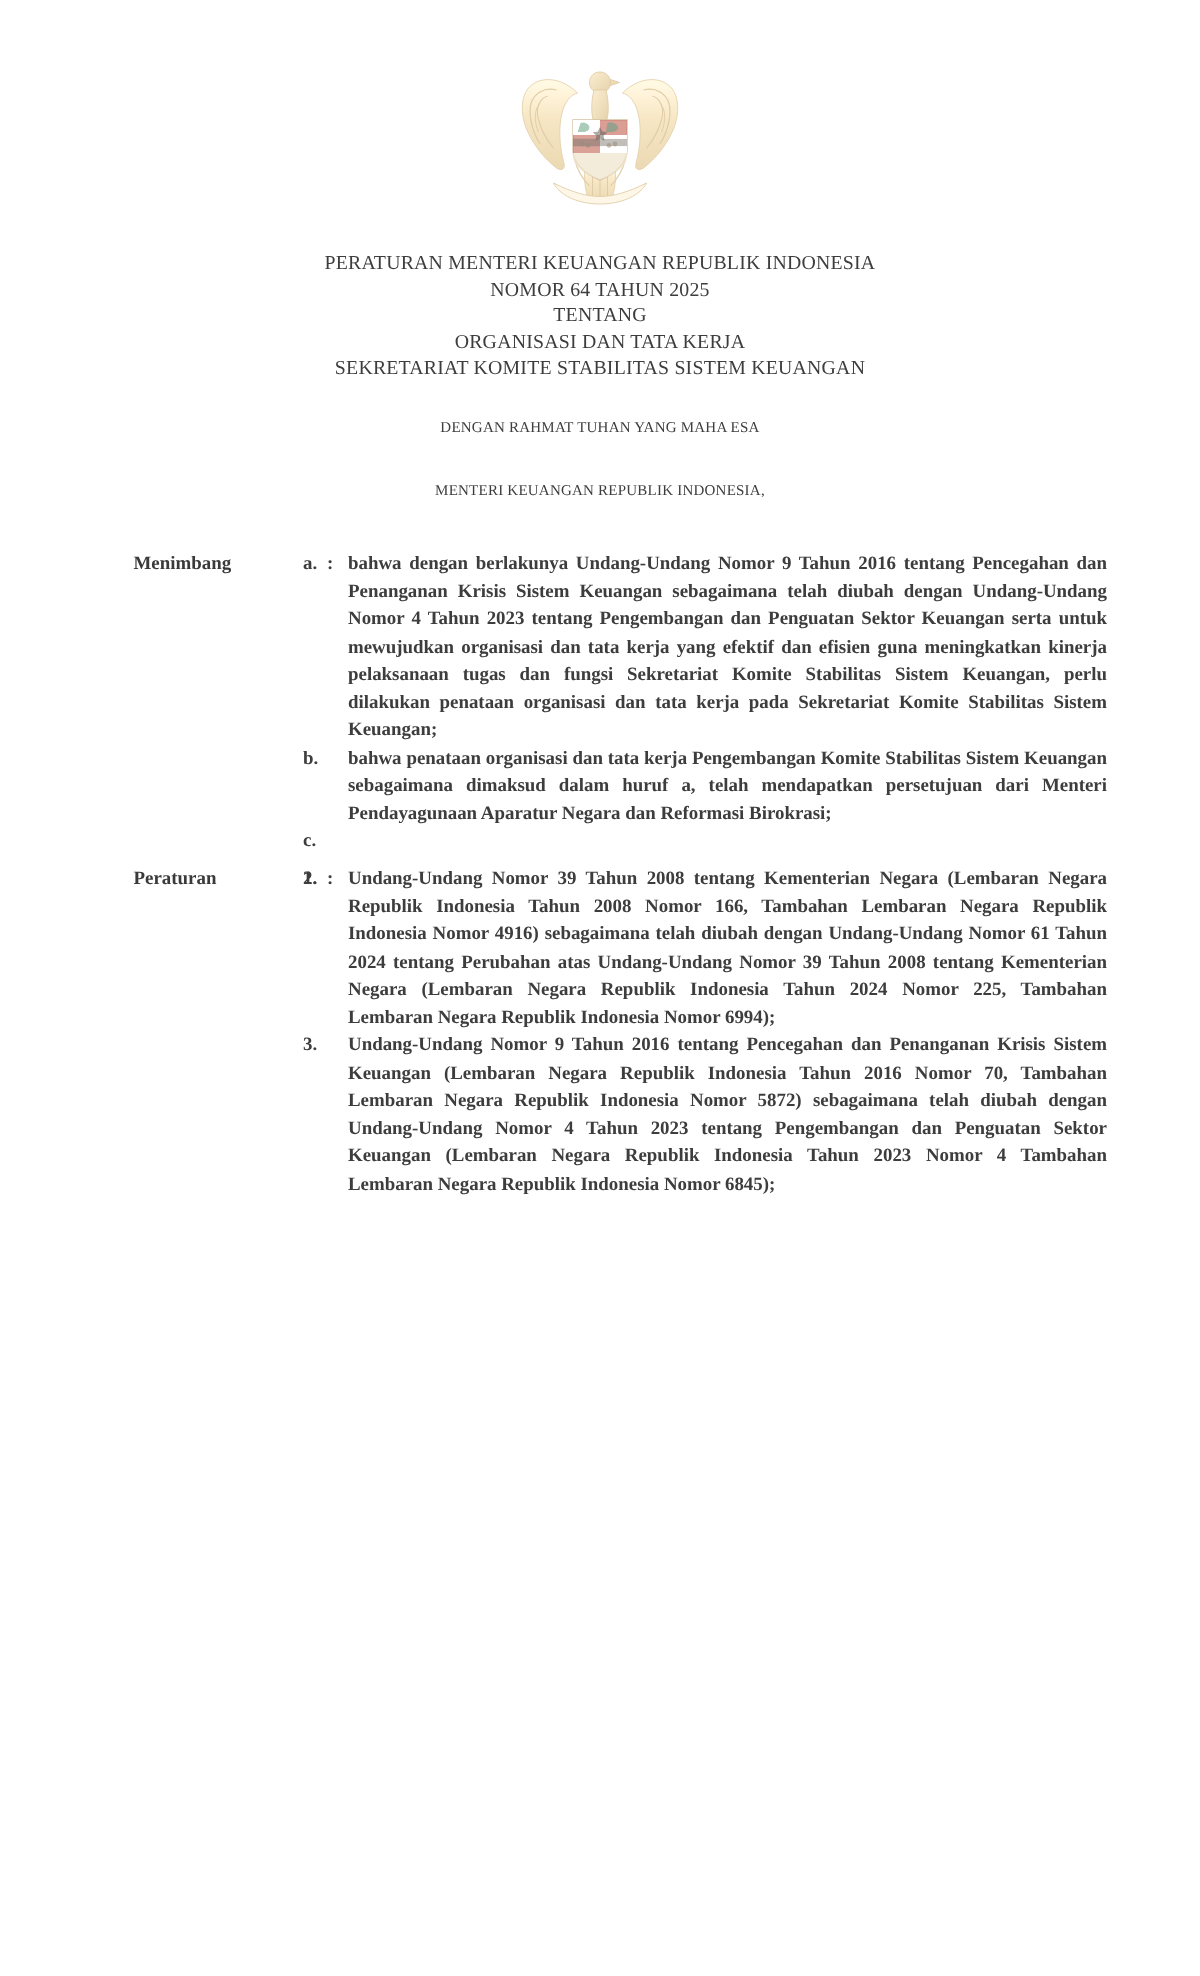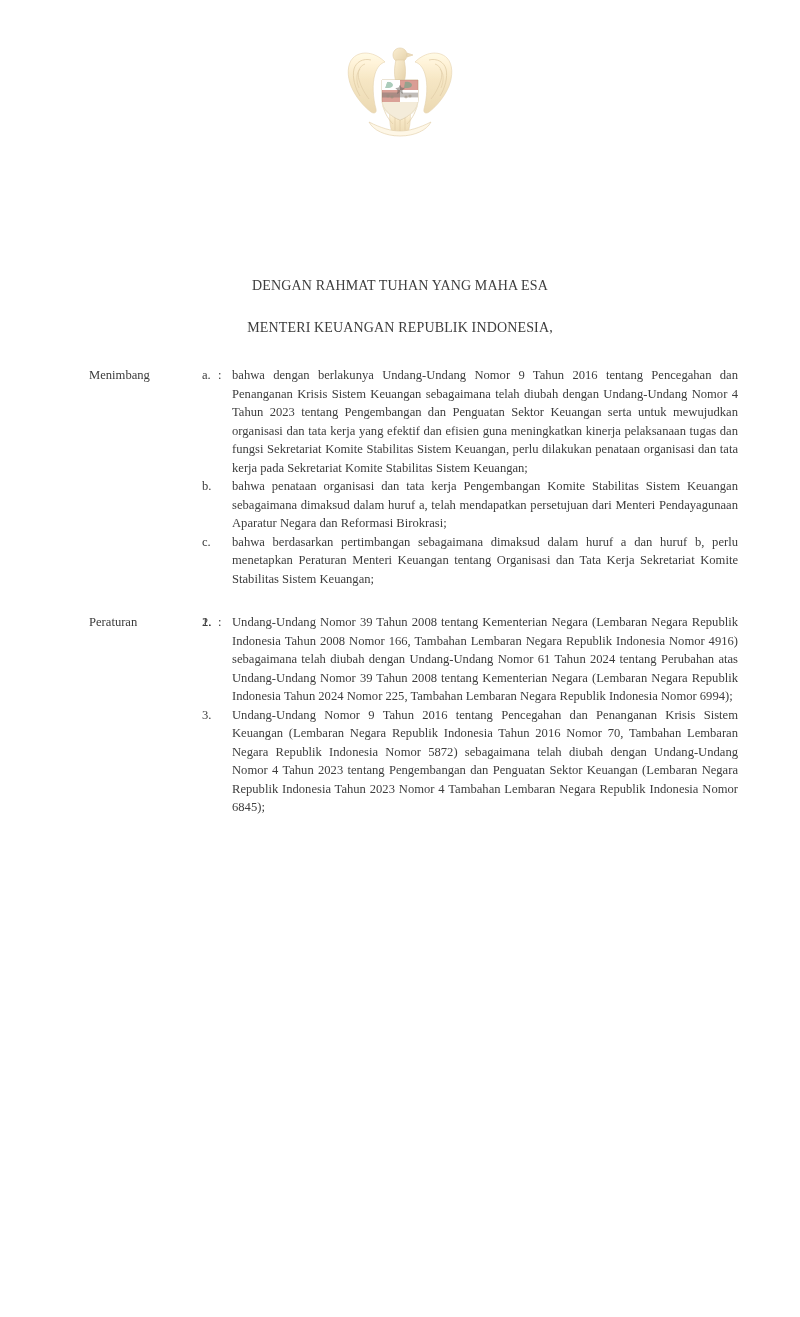--- a/index.html
+++ b/index.html
@@ -54,41 +54,42 @@
     color: #3d3d3d;
   }
   .title-block .tline { display: block; white-space: nowrap; }
 
   .subtitle-block {
     position: absolute;
     top: 277px;
     left: 0;
     width: 800px;
     text-align: center;
-    font-size: 14px;
+    font-size: 10px;
     line-height: 17.6px;
     letter-spacing: 0.15px;
     color: #3d3d3d;
   }
   .subtitle-block .sline { display: block; }
   .subtitle-block .sline.second { margin-top: 24px; }
 
   
   .body {
     position: absolute;
     top: 366px;
     left: 0;
     width: 800px;
   }
 
   .section {
     display: block;
     position: relative;
     padding-left: 89px;
     padding-right: 62px;
+    font-weight: bold;
   }
   .section + .section { margin-top: 25px; }
 
   .section-head {
     position: absolute;
     left: 89px;
     top: 0;
     width: 143px;
     font-size: 12.6px;
     line-height: 18.5px;
@@ -197,20 +198,27 @@
         </g>
 
         <g fill="#eadfc4" stroke="#c9a868" stroke-width="0.6">
           <path d="M28 86 C40 92 50 95 59 95 C68 95 78 92 90 86
                    C86 94 74 100 59 100 C44 100 32 94 28 86 Z"></path>
         </g>
       </svg>
     </div>
   </div>
 
+  <div class="title-block">
+    <span class="tline">PERATURAN MENTERI KEUANGAN REPUBLIK INDONESIA</span>
+    <span class="tline">NOMOR 64 TAHUN 2025</span>
+    <span class="tline">TENTANG</span>
+    <span class="tline">ORGANISASI DAN TATA KERJA</span>
+    <span class="tline">SEKRETARIAT KOMITE STABILITAS SISTEM KEUANGAN</span>
+  </div>
 
   <div class="subtitle-block">
     <span class="sline">DENGAN RAHMAT TUHAN YANG MAHA ESA</span>
     <span class="sline second">MENTERI KEUANGAN REPUBLIK INDONESIA,</span>
   </div>
 
   <div class="body">
 
     <div class="section">
       <div class="section-head">
@@ -221,21 +229,20 @@
         <li class="item">
           <span class="marker">a.</span>
           <span class="txt">bahwa dengan berlakunya Undang-Undang Nomor 9 Tahun 2016 tentang Pencegahan dan Penanganan Krisis Sistem Keuangan sebagaimana telah diubah dengan Undang-Undang Nomor 4 Tahun 2023 tentang Pengembangan dan Penguatan Sektor Keuangan serta untuk mewujudkan organisasi dan tata kerja yang efektif dan efisien guna meningkatkan kinerja pelaksanaan tugas dan fungsi Sekretariat Komite Stabilitas Sistem Keuangan, perlu dilakukan penataan organisasi dan tata kerja pada Sekretariat Komite Stabilitas Sistem Keuangan;</span>
         </li>
         <li class="item">
           <span class="marker">b.</span>
           <span class="txt">bahwa penataan organisasi dan tata kerja Pengembangan Komite Stabilitas Sistem Keuangan sebagaimana dimaksud dalam huruf a, telah mendapatkan persetujuan dari Menteri Pendayagunaan Aparatur Negara dan Reformasi Birokrasi;</span>
         </li>
         <li class="item">
           <span class="marker">c.</span>
-          <span class="txt">bahwa berdasarkan pertimbangan sebagaimana dimaksud dalam huruf a dan huruf b, perlu menetapkan Peraturan Menteri Keuangan tentang Organisasi dan Tata Kerja Sekretariat Komite Stabilitas Sistem Keuangan;</span>
         </li>
       </ul>
     </div>
 
     <div class="section">
       <div class="section-head">
         <span>Peraturan</span>
         <span class="colon">:</span>
       </div>
       <ul class="items">

